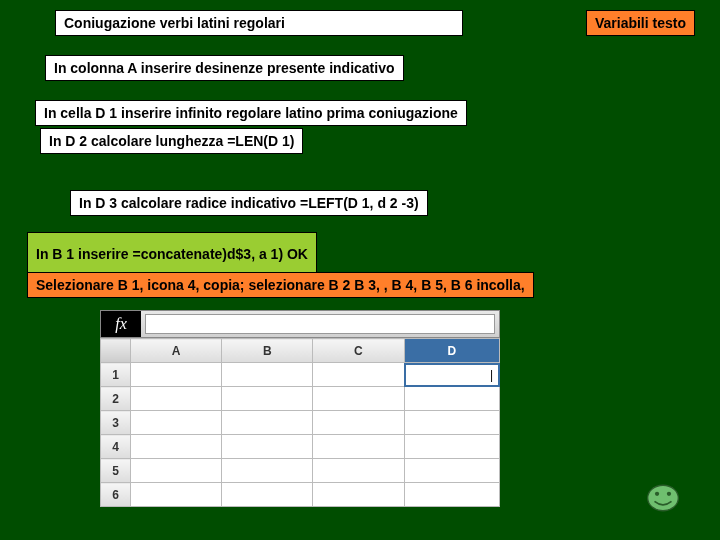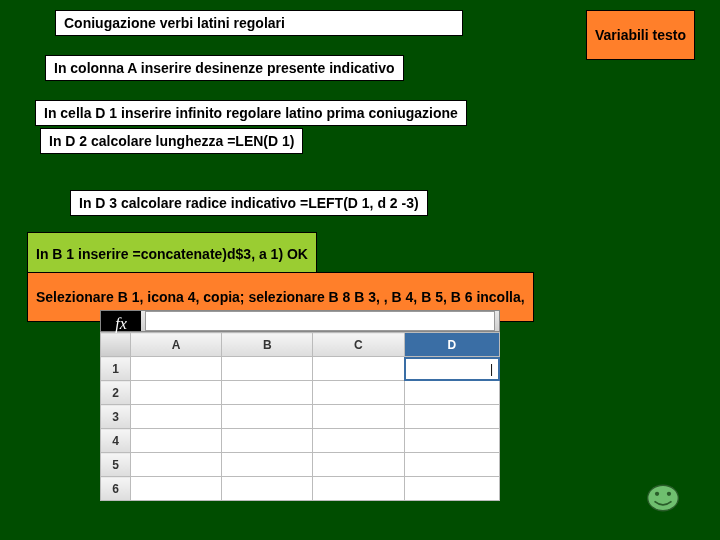--- a/index.html
+++ b/index.html
@@ -17,42 +17,42 @@
   .box {
     background: #fff;
     border: 1px solid #000;
     padding: 4px 8px;
     position: absolute;
     white-space: nowrap;
   }
   .orange {
     background: #ff7f2a;
     border: 1px solid #000;
-    padding: 16px 8px;
+    padding: 4px 8px;
     position: absolute;
     white-space: nowrap;
   }
   .lime {
     background: #9acd32;
     border: 1px solid #000;
     padding: 13px 8px;
     position: absolute;
     white-space: nowrap;
   }
   .spreadsheet {
     position: absolute;
     left: 100px;
     top: 310px;
     width: 400px;
     background: #fff;
   }
   .fxbar {
     display: flex;
     align-items: center;
-    height: 22px;
+    height: 28px;
     background: linear-gradient(#e8e8e8,#d0d0d0);
     border: 1px solid #888;
     text-decoration: underline;
   }
   .fxlabel {
     width: 40px;
     height: 100%;
     background: #000;
     color: #fff;
     font-style: italic;
@@ -114,21 +114,21 @@
 <body>
 
 <div class="box" style="left:55px; top:10px; width:408px;">Coniugazione verbi latini regolari</div>
 <div class="orange" style="right:25px; top:10px;">Variabili testo</div>
 
 <div class="box" style="left:45px; top:55px;text-align:right;">In colonna A inserire desinenze presente indicativo</div>
 <div class="box" style="left:35px; top:100px;">In cella D 1 inserire infinito regolare latino prima coniugazione</div>
 <div class="box" style="left:40px; top:128px;">In D 2 calcolare lunghezza =LEN(D 1)</div>
 <div class="box" style="left:30px; top:190px;margin-left:40px;">In D 3 calcolare radice indicativo =LEFT(D 1, d 2 -3)</div>
 <div class="lime" style="left:27px; top:232px;">In B 1 inserire =concatenate)d$3, a 1) OK</div>
-<div class="orange" style="left:27px; top:272px;">Selezionare B 1, icona 4, copia; selezionare B 8 B 3, , B 4, B 5, B 6 incolla,</div>
+<div class="orange" style="left:27px; top:272px;">Selezionare B 1, icona 4, copia; selezionare B 2 B 3, , B 4, B 5, B 6 incolla,</div>
 
 <div class="spreadsheet">
   <div class="fxbar">
     <div class="fxlabel">fx</div>
     <div class="fxinput"></div>
   </div>
   <table class="sheet">
     <tbody>
         <tr>
       <th class="corner"></th>

